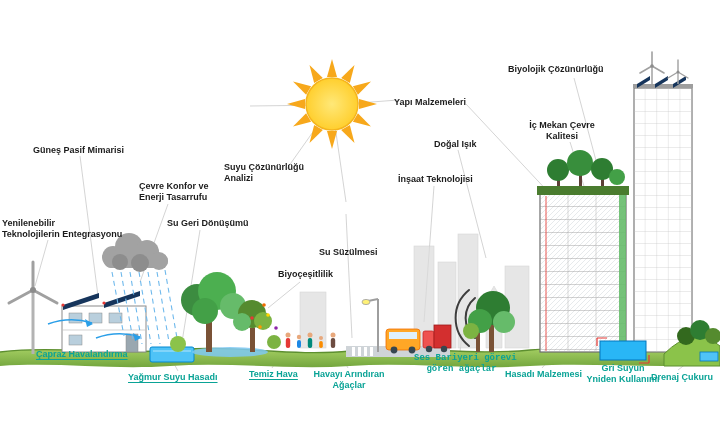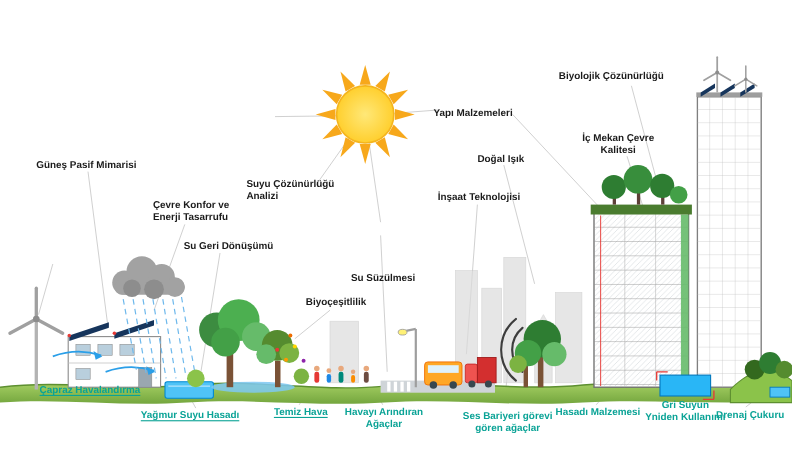--- a/index.html
+++ b/index.html
@@ -294,20 +294,24 @@
 
     <g>
       <path d="M664,354 Q694,324 720,346 L720,366 L664,366 Z" fill="#8bc34a" stroke="#5d8f30" stroke-width="1"></path>
       <circle cx="686" cy="336" r="9" fill="#33691e"></circle>
       <circle cx="700" cy="330" r="10" fill="#2e7d32"></circle>
       <circle cx="713" cy="336" r="8" fill="#558b2f"></circle>
       <rect x="700" y="352" width="18" height="9" fill="#4fc3f7" stroke="#0277bd" stroke-width="0.8"></rect>
     </g>
   </svg>
 
+  <div class="label" style="left:2px; top:218px;">
+    <div class="ln">Yenilenebilir</div>
+    <div class="ln">Teknolojilerin Entegrasyonu</div>
+  </div>
   <div class="label" style="left:33px; top:145px;">
     <div class="ln">Güneş Pasif Mimarisi</div>
   </div>
   <div class="label" style="left:139px; top:181px;">
     <div class="ln">Çevre Konfor ve</div>
     <div class="ln">Enerji Tasarrufu</div>
   </div>
   <div class="label" style="left:167px; top:218px;">
     <div class="ln">Su Geri Dönüşümü</div>
   </div>
@@ -344,21 +348,21 @@
   <div class="label teal u" style="left:128px; top:372px;">
     <div class="ln">Yağmur Suyu Hasadı</div>
   </div>
   <div class="label teal u" style="left:249px; top:369px;">
     <div class="ln">Temiz Hava</div>
   </div>
   <div class="label teal center" style="left:306px; top:369px; width:86px;">
     <div class="ln">Havayı Arındıran</div>
     <div class="ln">Ağaçlar</div>
   </div>
-  <div class="label teal center" style="left:414px; top:373px; width:95px;">
+  <div class="label teal center" style="left:414px; top:353px; width:95px;font-family:Liberation Mono, monospace;">
     <div class="ln">Ses Bariyeri görevi</div>
     <div class="ln">gören ağaçlar</div>
   </div>
   <div class="label teal" style="left:505px; top:369px;">
     <div class="ln">Hasadı Malzemesi</div>
   </div>
   <div class="label teal center" style="left:586px; top:363px; width:74px;">
     <div class="ln">Gri Suyun</div>
     <div class="ln">Yniden Kullanımı</div>
   </div>

